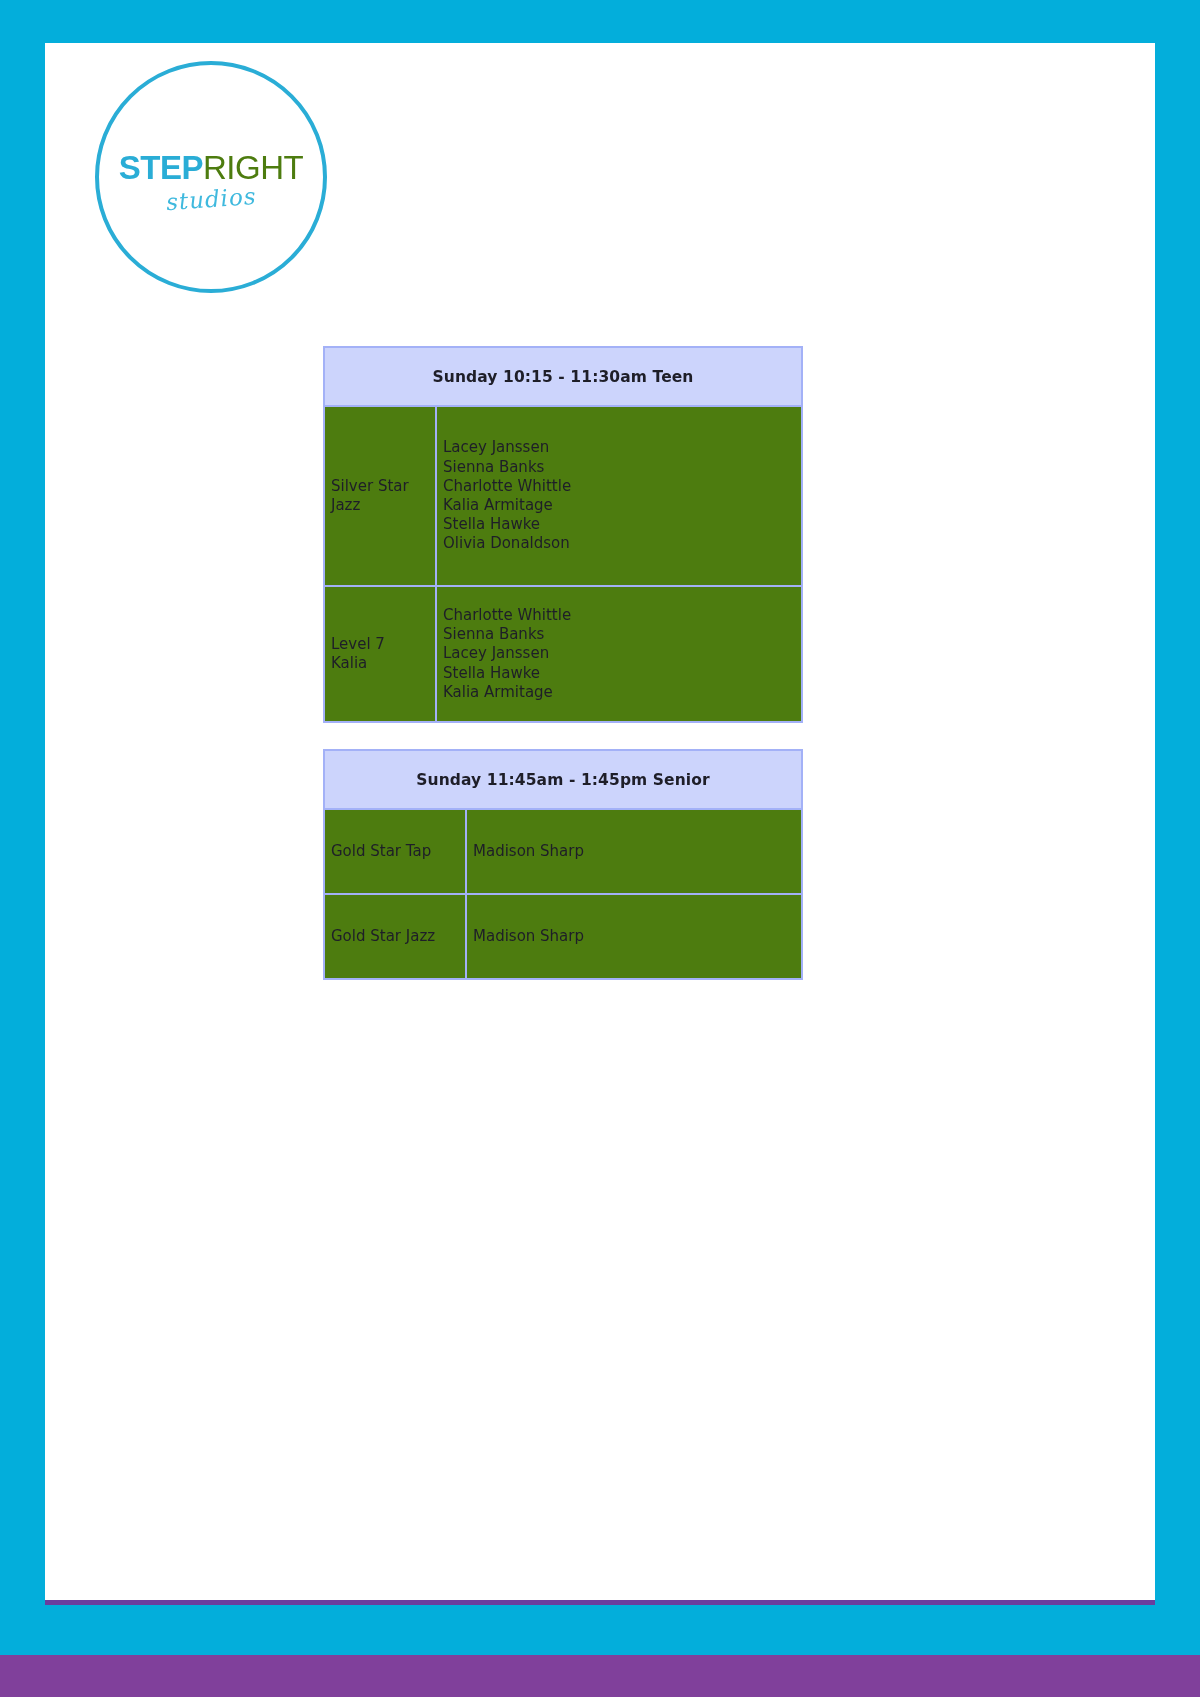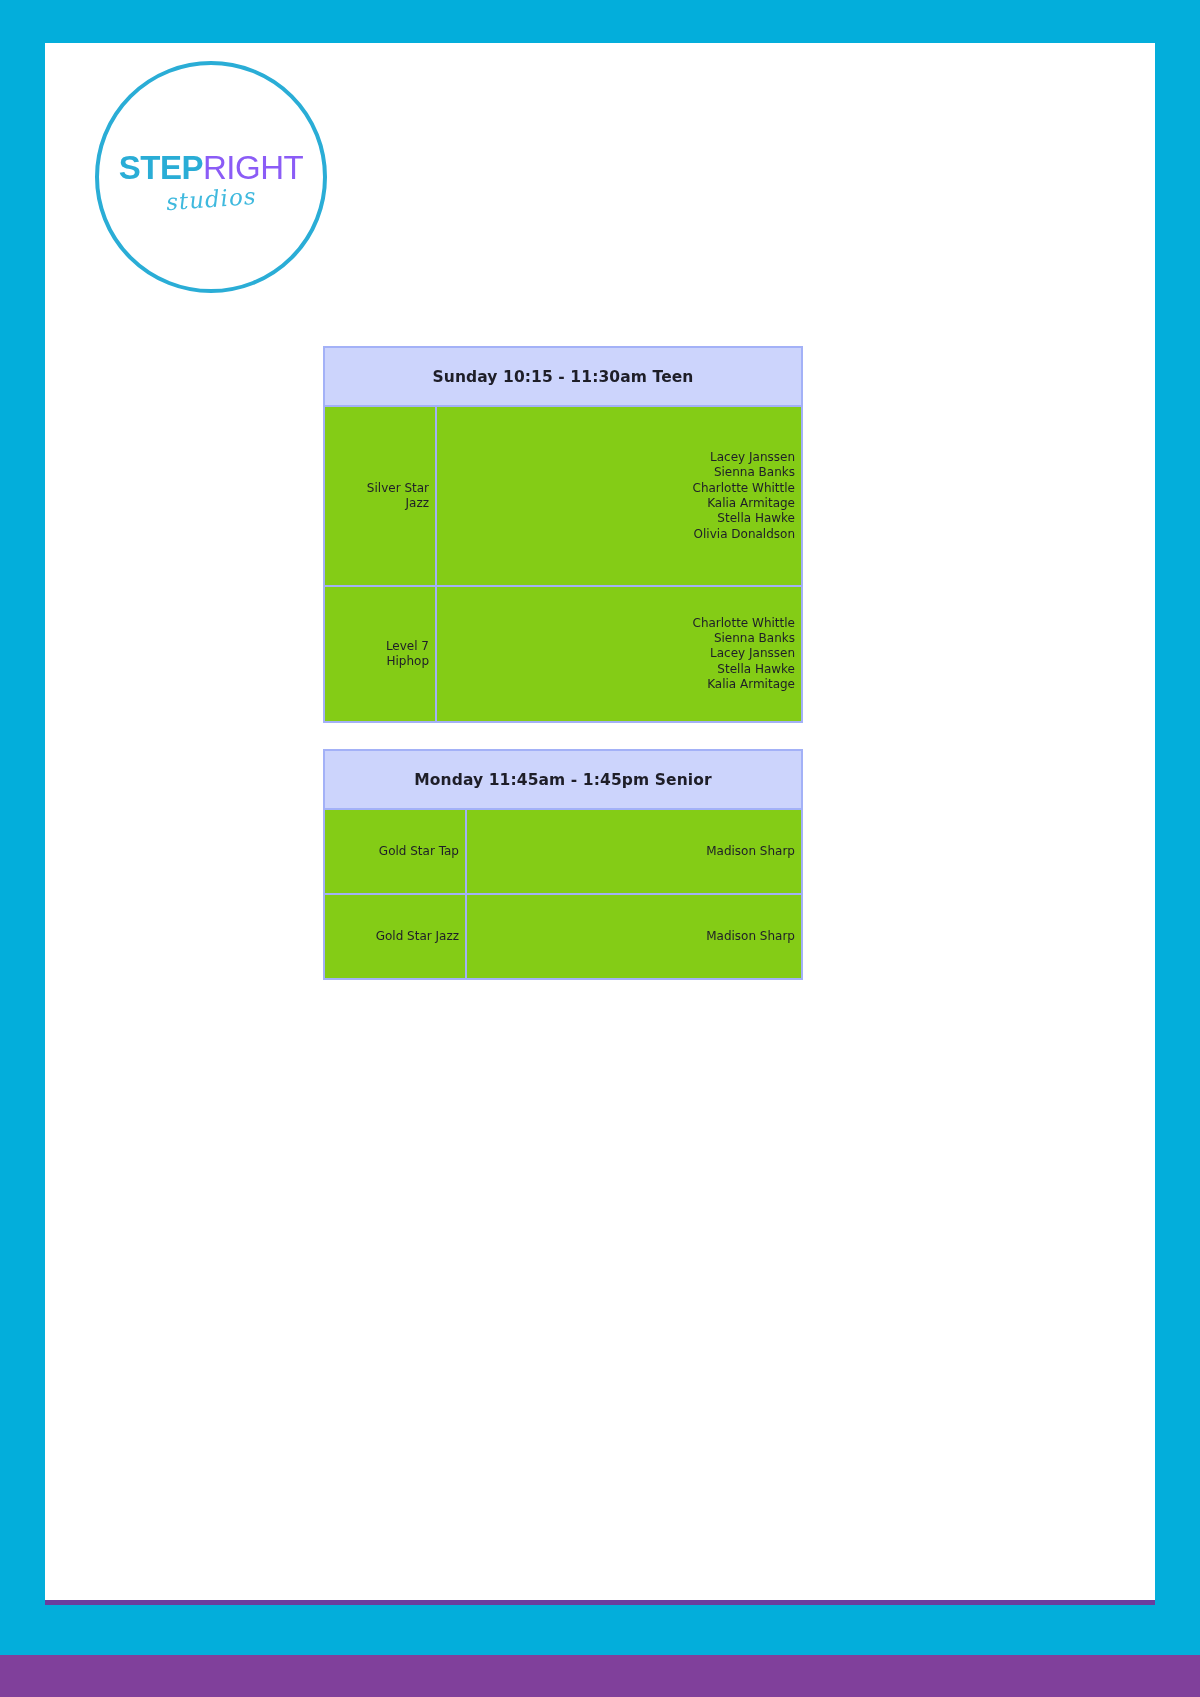--- a/index.html
+++ b/index.html
@@ -75,21 +75,21 @@
     line-height: 1;
     margin-top: 8px;
   }
   .logo-step {
     font-weight: 700;
     color: #2AADD6;
     text-align: right;
   }
   .logo-right {
     font-weight: 300;
-    color: #8b5cf6;
+    color: #4d7c0f;
   }
   .logo-script {
     font-family: "DejaVu Serif", serif;
     font-style: italic;
     font-size: 23px;
     color: #3FB9DE;
     margin-top: 2px;
     letter-spacing: 1px;
     transform: rotate(-4deg);
   }
@@ -142,27 +142,27 @@
     background: #CCD4FC;
     text-align: center;
     font-size: 15.5px;
     font-weight: 700;
     letter-spacing: 0.1px;
     height: 59px;
     padding: 0 6px;
   }
 
   .tt-table td {
-    text-align: right;
-    font-size: 12px;
+    text-align: left;
+    font-size: 15px;
     font-weight: 400;
     line-height: 1.28;
     padding: 12px 6px;
     vertical-align: middle;
-    background: #84cc16;
+    background: #4d7c0f;
   }
 
   .col-class { width: 112px; }
   .col-names { width: auto; }
 
   
   .tt-table.t2 .col-class { width: 142px; }
 
   .names-lines span { display: block; }
 
@@ -214,41 +214,41 @@
               <span>Sienna Banks</span>
               <span>Charlotte Whittle</span>
               <span>Kalia Armitage</span>
               <span>Stella Hawke</span>
               <span>Olivia Donaldson</span>
             </td>
           </tr>
           <tr class="r-h136">
             <td>
               <span>Level 7</span><br>
-              <span>Hiphop</span>
+              <span>Kalia</span>
             </td>
             <td class="names-lines">
               <span>Charlotte Whittle</span>
               <span>Sienna Banks</span>
               <span>Lacey Janssen</span>
               <span>Stella Hawke</span>
               <span>Kalia Armitage</span>
             </td>
           </tr>
         </tbody>
       </table>
 
       <table class="tt-table t2">
         <colgroup>
           <col class="col-class">
           <col class="col-names">
         </colgroup>
         <thead>
           <tr class="tt-head">
-            <th colspan="2">Monday 11:45am - 1:45pm Senior</th>
+            <th colspan="2">Sunday 11:45am - 1:45pm Senior</th>
           </tr>
         </thead>
         <tbody>
           <tr class="r-h85">
             <td>
               <span>Gold Star Tap</span>
             </td>
             <td class="names-lines">
               <span>Madison Sharp</span>
             </td>

